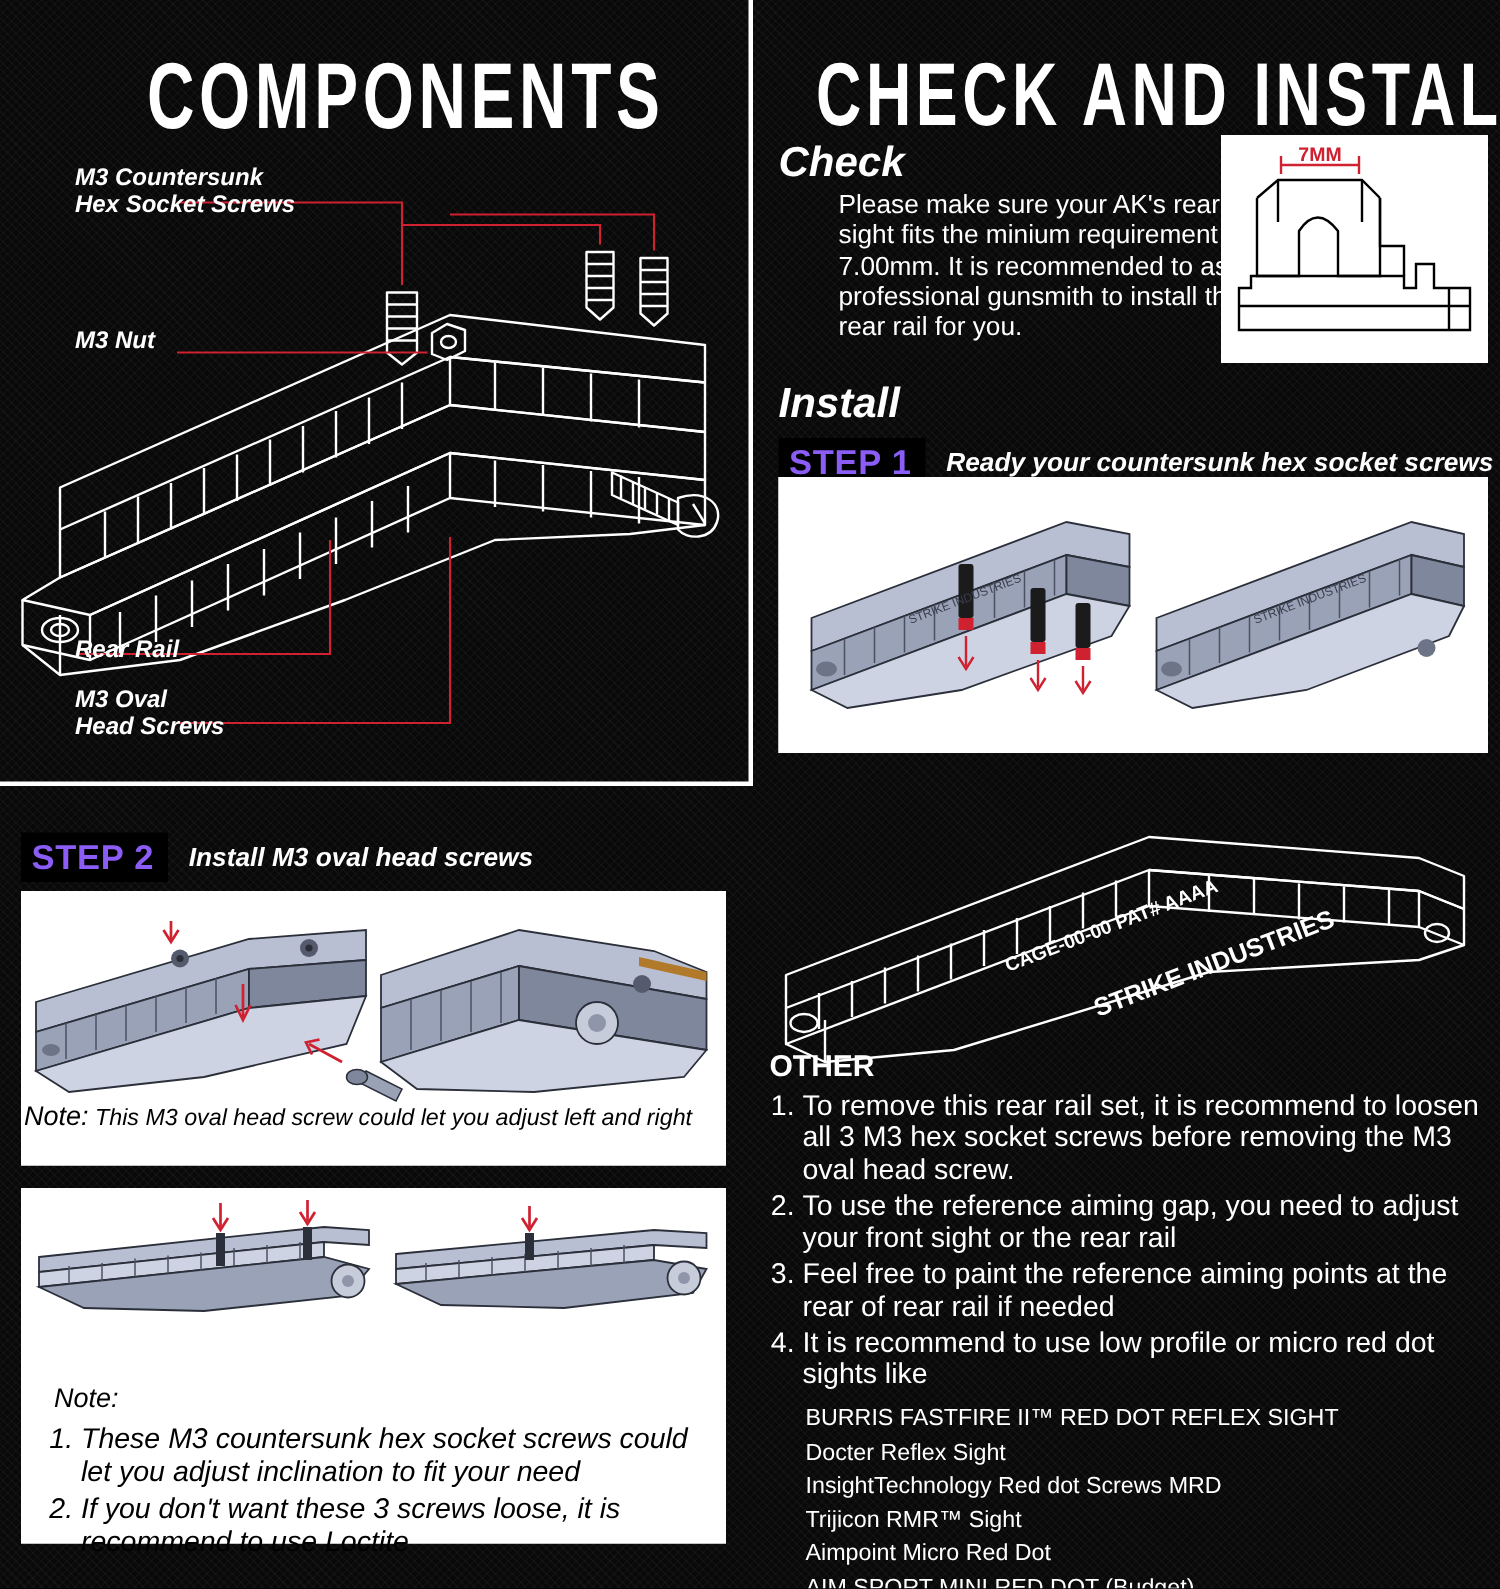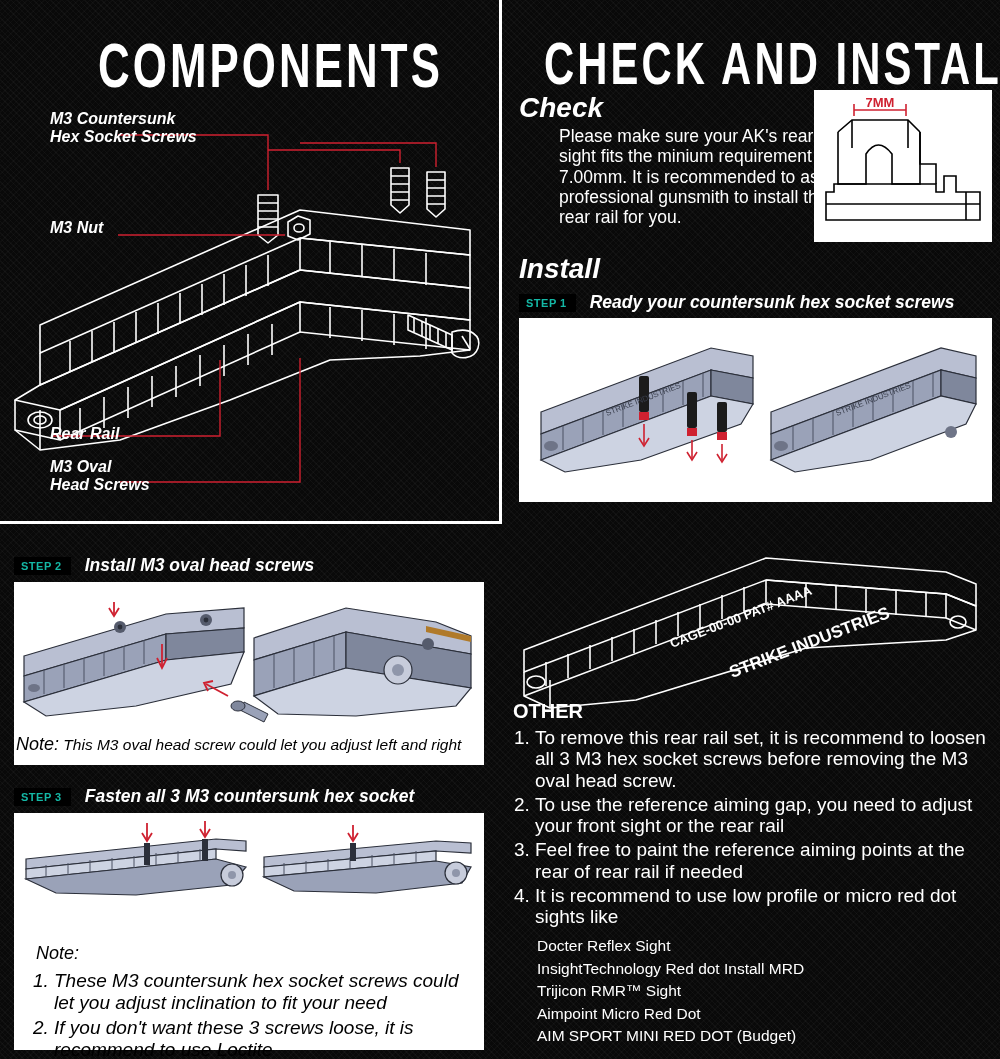--- a/index.html
+++ b/index.html
@@ -58,23 +58,23 @@
     font-weight: bold;
     font-size: 16px;
     line-height: 1.15;
     white-space: pre-line;
   }
 
   
   .step-tag {
     display: inline-block;
     background: #000;
-    color: #14b8a6;
+    color: #8b5cf6;
     font-weight: bold;
-    font-size: 11px;
+    font-size: 23px;
     letter-spacing: 0.5px;
     padding: 3px 9px 3px 7px;
     position: relative;
   }
   .step-row {
     display: flex;
     align-items: center;
     gap: 0px;
   }
   .step-caption {
@@ -389,24 +389,20 @@
       </svg>
     </div>
   </div>
 
   <div class="note-text" style="position:absolute;left:16px;top:734px;width:470px;">
     <span class="note-label">Note:</span>
     <span>This M3 oval head screw could let you adjust left and right</span>
   </div>
 
   <div class="panel" style="left:14px;top:786px;width:470px;height:265px;">
-    <div class="step-row">
-      <span class="step-tag">STEP 3</span>
-      <span class="step-caption on-dark">Fasten all 3 M3 countersunk hex socket</span>
-    </div>
     <div class="white-box" style="margin-top:6px;width:470px;height:237px;">
       <svg width="466" height="112" viewBox="0 0 466 112">
         <rect x="0" y="0" width="466" height="112" fill="#fff"></rect>
 
         <g>
           <polygon class="gray-a" points="10,44 200,24 230,26 230,36 200,34 10,54"></polygon>
           <polygon class="gray-c" points="10,54 10,64 200,44 200,34"></polygon>
           <polygon class="gray-b" points="10,64 40,78 120,80 215,70 230,52 200,44 10,64"></polygon>
           <g stroke="#4b5163" stroke-width="1" fill="none">
             <path d="M30 50 L30 62"></path>
@@ -497,21 +493,22 @@
 
   <div class="panel" style="left:513px;top:700px;width:480px;">
     <div class="other-title">OTHER</div>
     <ol class="other-list">
       <li>To remove this rear rail set, it is recommend to loosen all 3 M3 hex socket screws before removing the M3 oval head screw.</li>
       <li>To use the reference aiming gap, you need to adjust your front sight or the rear rail</li>
       <li>Feel free to paint the reference aiming points at the rear of rear rail if needed</li>
       <li>It is recommend to use low profile or micro red dot sights like</li>
     </ol>
     <ul class="sight-list">
+      <li>BURRIS FASTFIRE II™ RED DOT REFLEX SIGHT</li>
       <li>Docter Reflex Sight</li>
-      <li>InsightTechnology Red dot Install MRD</li>
+      <li>InsightTechnology Red dot Screws MRD</li>
       <li>Trijicon RMR™ Sight</li>
       <li>Aimpoint Micro Red Dot</li>
       <li>AIM SPORT MINI RED DOT (Budget)</li>
     </ul>
   </div>
 
 </div>
 
 </body></html>

